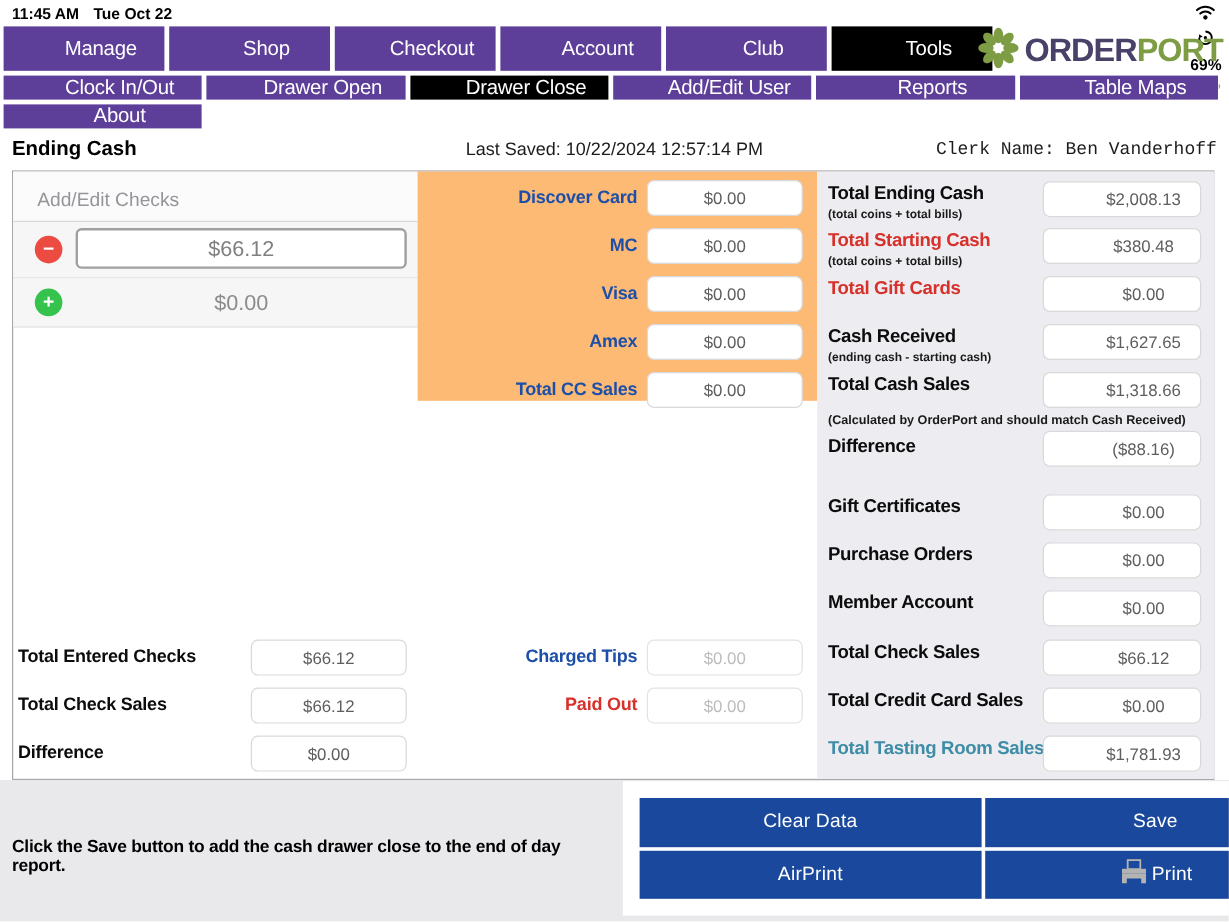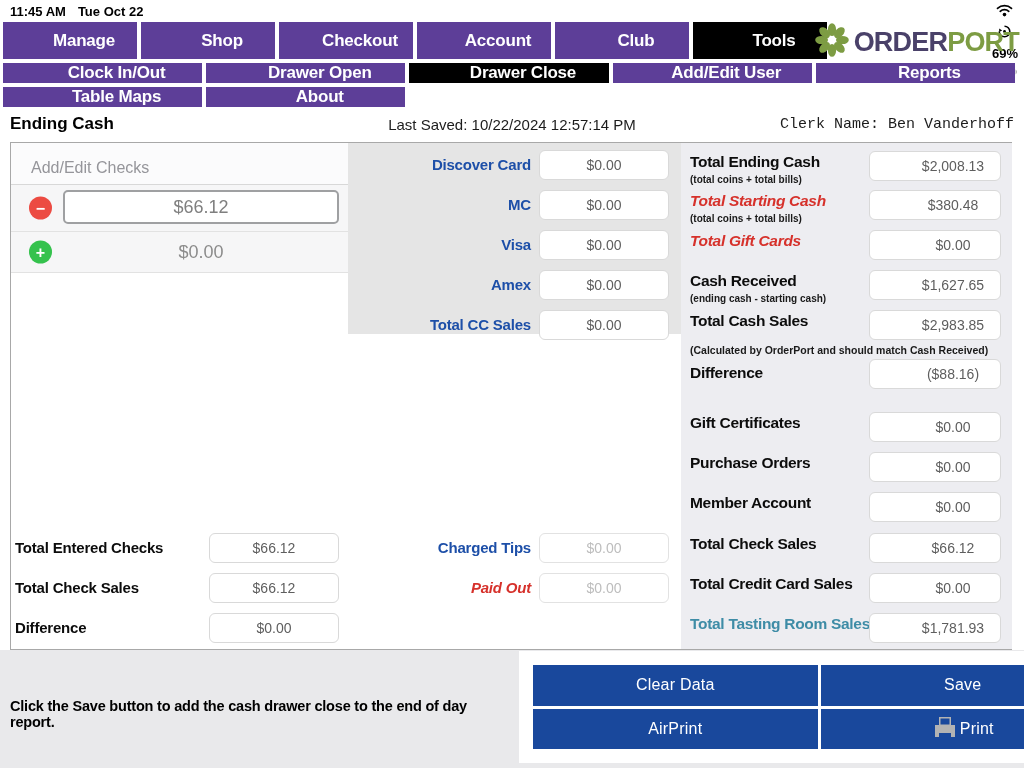--- a/index.html
+++ b/index.html
@@ -7,22 +7,22 @@
     width:1024px;height:768px;position:relative;overflow:hidden;
     font-family:"Liberation Sans",sans-serif;background:#ffffff;
     -webkit-font-smoothing:antialiased;
   }
   
   .statusbar{position:absolute;top:0;left:0;right:0;height:22px;background:#fff;}
   .sb-left{position:absolute;left:10px;top:4px;font-size:13px;font-weight:700;color:#000;display:flex;gap:12px;}
   .sb-right{position:absolute;right:6px;top:4px;display:flex;align-items:center;gap:5px;font-size:13px;font-weight:700;color:#000;flex-direction:column;}
   
   .nav1{position:absolute;top:22px;left:3px;width:824px;height:37px;display:grid;grid-template-columns:repeat(6,1fr);gap:4px;}
-  .nav2{position:absolute;top:63px;left:3px;width:1012px;height:37px;display:grid;grid-template-columns:repeat(5,1fr);gap:4px;}
-  .navbtn{background:#5d3e98;color:#fff;font-weight:700;font-size:17px;display:flex;align-items:center;justify-content:center;letter-spacing:-0.2px;cursor:pointer;padding-left:28px;}
+  .nav2{position:absolute;top:63px;left:3px;width:1012px;height:37px;display:grid;grid-template-columns:repeat(6,1fr);gap:4px;}
+  .navbtn{background:#5d3e98;color:#fff;font-weight:400;font-size:17px;display:flex;align-items:center;justify-content:center;letter-spacing:-0.2px;cursor:pointer;padding-left:28px;}
   .navbtn.sel{background:#000;}
   
   .brand{position:absolute;top:23px;right:5px;height:38px;display:flex;align-items:center;gap:3px;}
   .brand-text{font-size:27px;font-weight:800;letter-spacing:-0.8px;line-height:38px;}
   .brand-order{color:#4a4169;}
   .brand-port{color:#7d9c43;}
   
   .page-title{position:absolute;left:10px;top:114px;font-size:17px;font-weight:700;color:#000;}
   .last-saved{position:absolute;left:0;right:0;top:116px;text-align:center;font-size:15px;color:#1c1c1c;}
   .clerk{position:absolute;right:10px;top:116px;font-size:15px;color:#1c1c1c;font-family:Liberation Mono, monospace;}
@@ -39,33 +39,33 @@
   .check-input{position:absolute;left:52px;top:5px;width:276px;height:34px;box-sizing:border-box;background:#fff;border:2px solid #9fa0a2;border-radius:5px;text-align:center;line-height:31px;font-size:18px;color:#7f7f7f;}
   .check-new{position:absolute;left:52px;top:0;width:276px;height:40px;text-align:center;line-height:40px;font-size:18px;color:#8c8c8c;}
   
   .valbox{background:#fff;border:1px solid #d9d9d9;border-radius:6px;text-align:center;line-height:28px;font-size:14px;color:#5e5e5e;box-sizing:border-box;height:30px;}
   .valbox.disabled{color:#bdbdbd;border-color:#e2e2e2;}
   
   .ltot{position:absolute;left:0;width:337px;height:30px;}
   .ltot-label{position:absolute;left:4px;top:0;width:190px;text-align:left;font-weight:700;font-size:15px;line-height:30px;color:#0c0c0c;letter-spacing:-0.2px;}
   .ltot-val{position:absolute;left:198px;top:0;width:130px;}
   
-  .ccblock{position:absolute;left:337px;top:0;width:333px;height:191px;background:#e5e5e5;}
+  .ccblock{position:absolute;left:337px;top:0;width:333px;height:191px;background:#fdba74;}
   .ccrow{position:absolute;left:0;width:333px;height:30px;}
   .midrow{position:absolute;left:337px;width:333px;height:30px;}
   .cc-label{position:absolute;left:0;top:0;width:183px;text-align:right;font-weight:700;font-size:15px;line-height:30px;letter-spacing:-0.2px;color:#1d4fa8;}
   .cc-val{position:absolute;left:191px;top:0;width:130px;}
   
   .sumblock{position:absolute;left:670px;top:0;width:331px;height:506px;background:#ededf1;}
   .sumrow{position:absolute;left:0;width:331px;height:46px;}
   .sum-label{position:absolute;left:9px;top:2px;font-weight:700;font-size:15.5px;color:#0c0c0c;letter-spacing:-0.3px;white-space:nowrap;}
   .sum-sub{position:absolute;left:9px;top:23px;font-weight:700;font-size:10px;color:#1a1a1a;white-space:nowrap;}
   .sum-val{position:absolute;left:188px;top:0;width:132px;padding-left:36px;}
   .sum-note{position:absolute;left:9px;top:201px;font-weight:700;font-size:10.5px;color:#1a1a1a;white-space:nowrap;}
-  .red{color:#d6312b;font-style:italic;}
+  .red{color:#d6312b;}
   .teal{color:#3e8ca6;}
   
   .footer{position:absolute;left:0;top:650px;width:1024px;height:118px;background:#e9e9eb;}
   .footer-msg{position:absolute;left:10px;top:48px;width:505px;font-weight:700;font-size:14.5px;color:#000;letter-spacing:-0.2px;}
   .btn-grid{position:absolute;left:519px;top:1px;width:600px;height:112px;background:#fff;display:grid;grid-template-columns:1fr 1fr;grid-template-rows:1fr 1fr;gap:3px;padding:14px;box-sizing:border-box;}
   .bluebtn{background:#19489c;color:#fff;font-size:16px;display:flex;align-items:center;justify-content:center;cursor:pointer;letter-spacing:0.2px;}
   .printer-svg{margin-right:2px;}
 </style>
 </head>
 <body>
@@ -219,21 +219,21 @@
       <div class="sum-label red">Total Gift Cards</div>
       <div class="sum-val valbox">$0.00</div>
     </div>
     <div class="sumrow" style="top:127px;">
       <div class="sum-label">Cash Received</div>
       <div class="sum-sub">(ending cash - starting cash)</div>
       <div class="sum-val valbox">$1,627.65</div>
     </div>
     <div class="sumrow" style="top:167px;">
       <div class="sum-label">Total Cash Sales</div>
-      <div class="sum-val valbox">$2,983.85</div>
+      <div class="sum-val valbox">$1,318.66</div>
     </div>
     <div class="sum-note">(Calculated by OrderPort and should match Cash Received)</div>
     <div class="sumrow" style="top:216px;">
       <div class="sum-label" style="top:5px;">Difference</div>
       <div class="sum-val valbox">($88.16)</div>
     </div>
     <div class="sumrow" style="top:269px;">
       <div class="sum-label">Gift Certificates</div>
       <div class="sum-val valbox">$0.00</div>
     </div>

